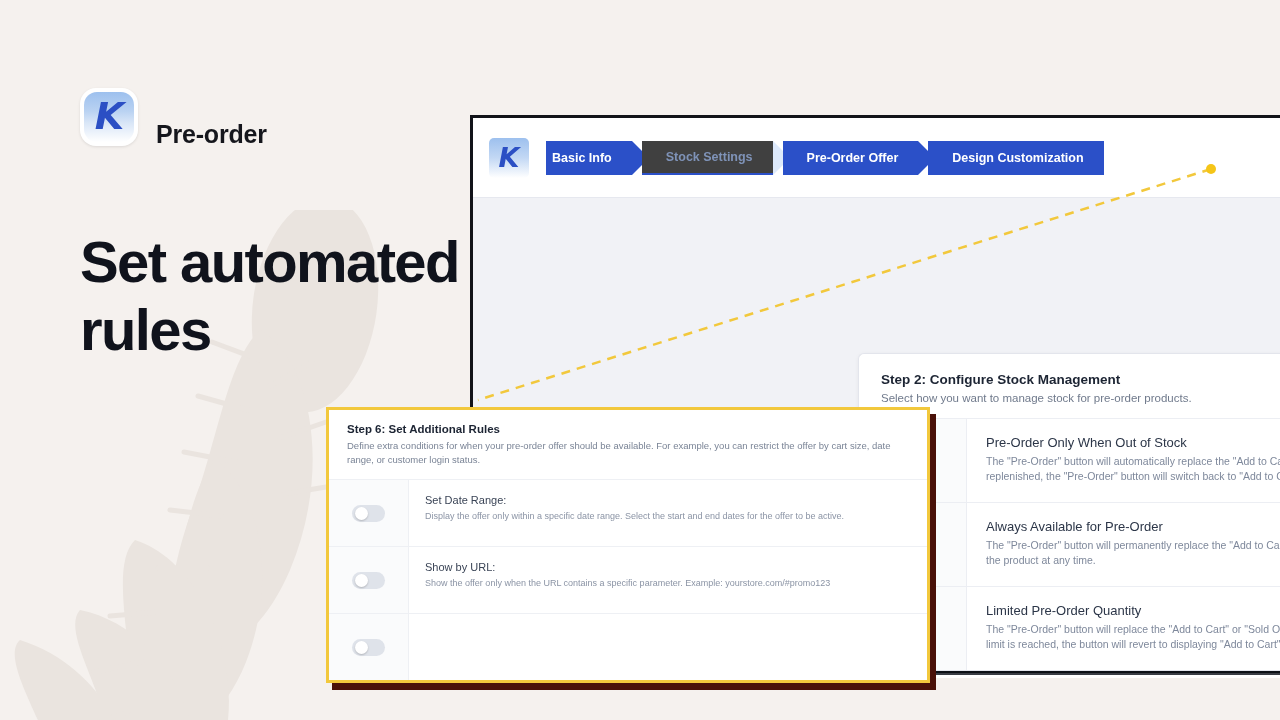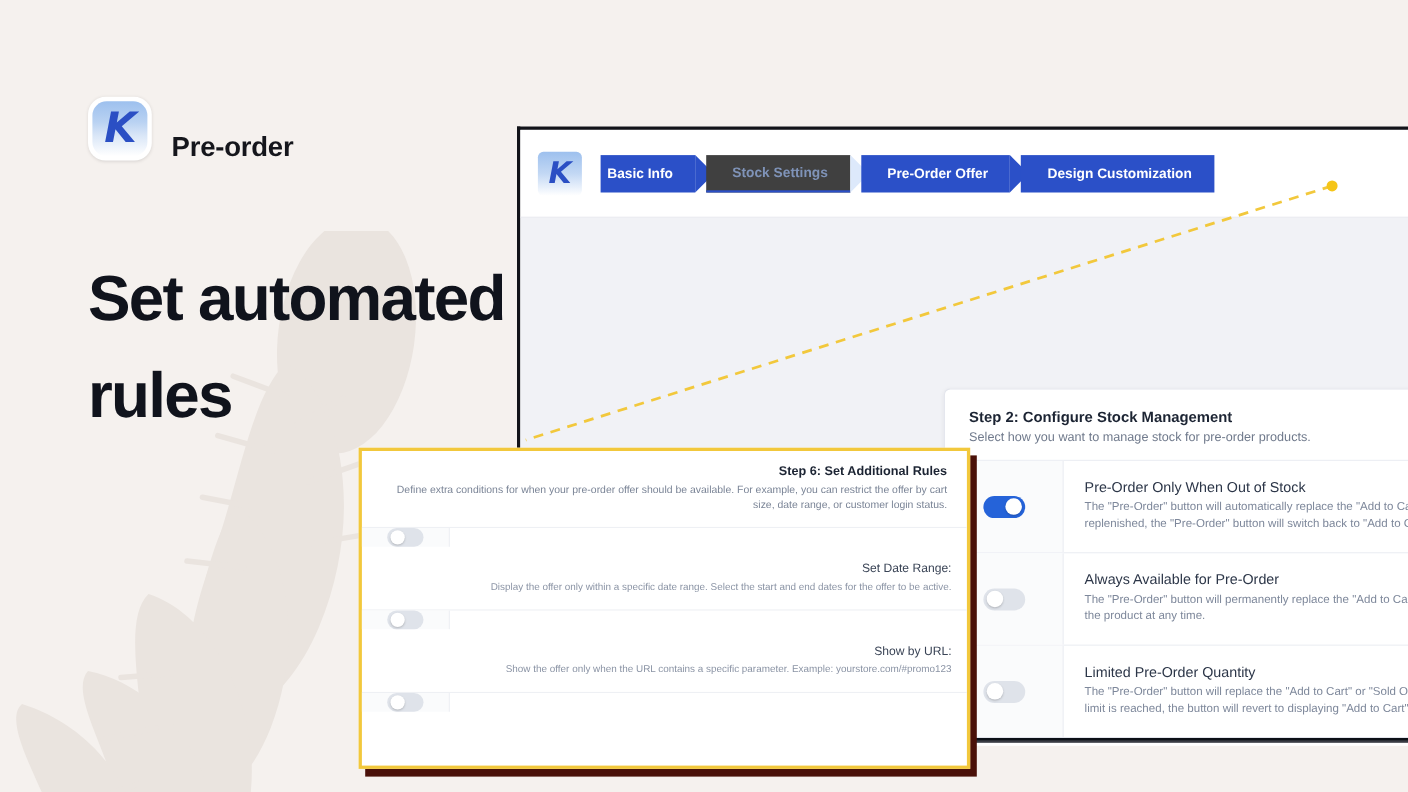--- a/index.html
+++ b/index.html
@@ -70,21 +70,21 @@
     letter-spacing: -.2px;
     margin-top: 36px;
   }
 
   #headline {
     position: absolute;
     left: 80px;
     top: 228px;
     width: 420px;
     font-size: 58px;
-    line-height: 88px;
+    line-height: 68px;
     font-weight: bold;
     color: #10131c;
     letter-spacing: -1.6px;
   }
 
   
   #browser-window {
     position: absolute;
     left: 470px;
     top: 115px;
@@ -210,35 +210,33 @@
   .toggle.small .knob { width: 13px; height: 13px; top: 2px; }
 
   
   #connector { position: absolute; left: 0; top: 0; width: 1280px; height: 720px; pointer-events: none; }
 
   
   #step6-panel {
     position: absolute;
     left: 326px;
     top: 407px;
-    width: 556px;
+    width: 604px;
     background: #ffffff;
     border: 3px solid #f2c83c;
     box-shadow: 6px 7px 0 0 #4a1109;
-    text-align: right;
   }
   #step6-head { padding: 13px 18px 12px 18px; }
   #step6-title { font-size: 11.5px; font-weight: bold; color: #1c2433; margin-bottom: 4px; }
   #step6-sub { font-size: 9.5px; line-height: 14px; color: #7a8496; }
 
   .rule-row {
     display: flex; align-items: stretch;
     border-top: 1px solid #eef0f4;
     min-height: 67px;
-    flex-direction: column;
   }
   .rule-row .tog-cell {
     width: 80px; flex: none;
     background: #fafbfc;
     border-right: 1px solid #eef0f4;
     display: flex; align-items: center; justify-content: center;
   }
   .rule-row .txt-cell { padding: 14px 14px 14px 16px; }
   .rule-title { font-size: 11px; color: #3a4456; margin-bottom: 4px; }
   .rule-desc { font-size: 9px; color: #8b94a5; line-height: 13px; }

